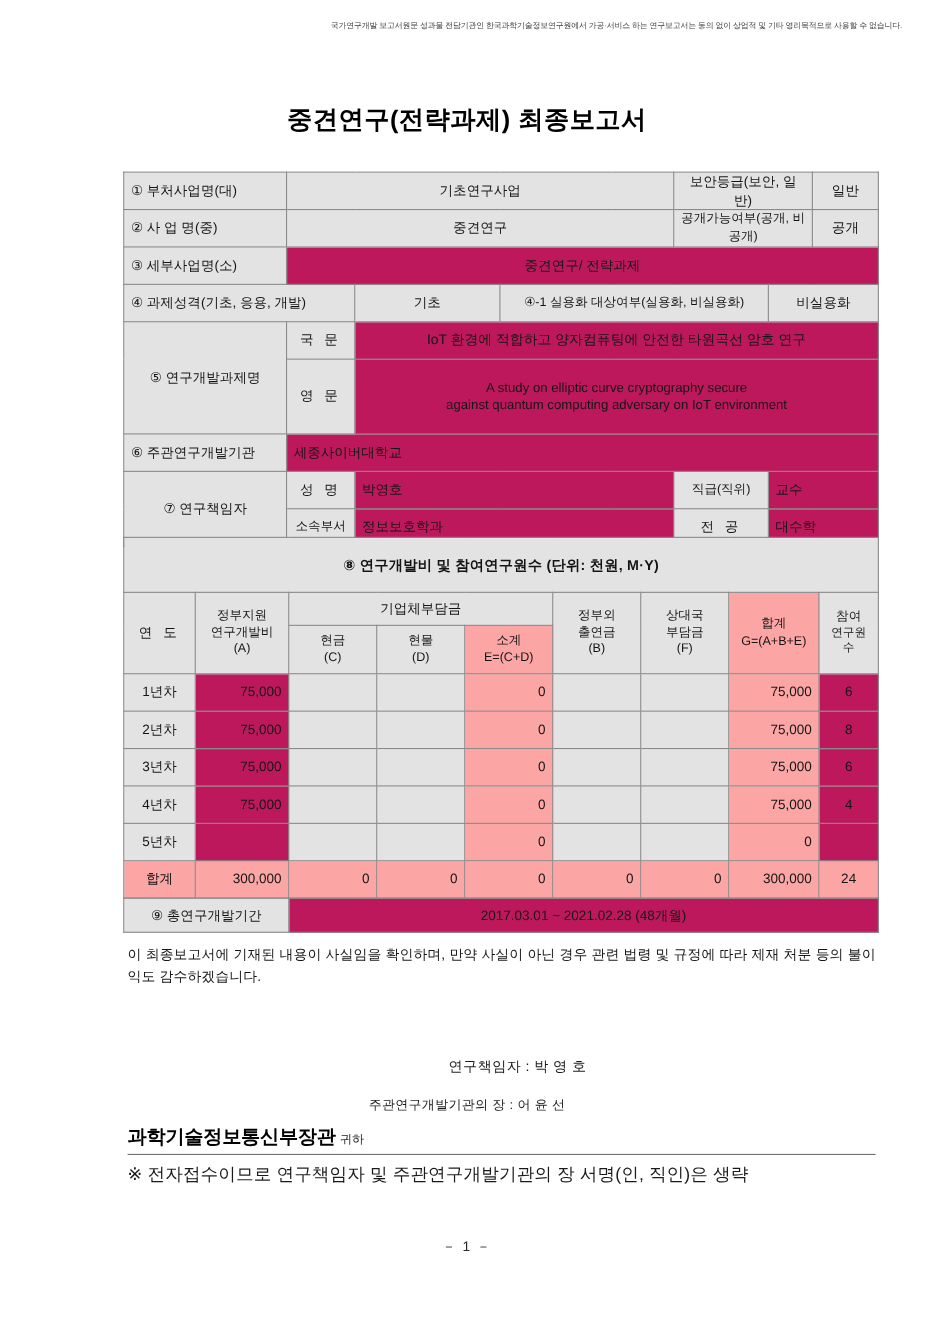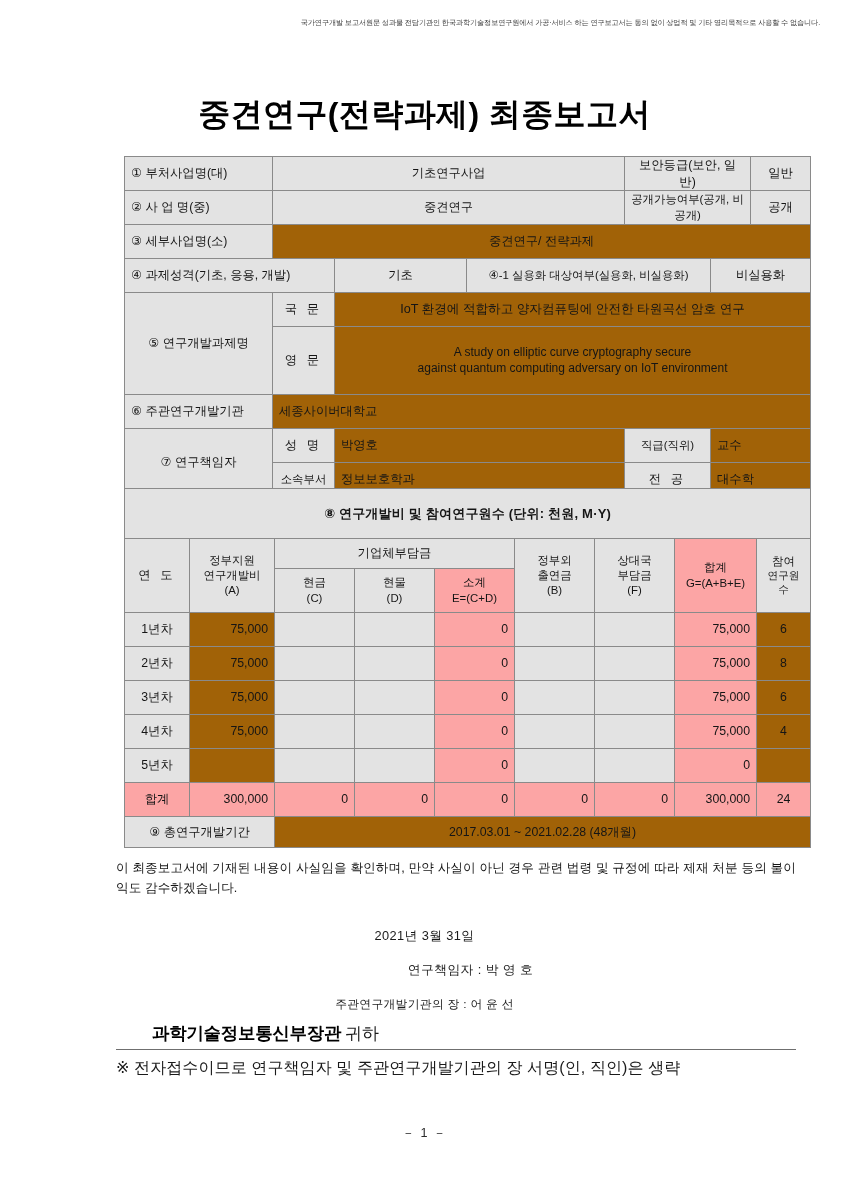--- a/index.html
+++ b/index.html
@@ -36,46 +36,46 @@
     line-height: 1.2;
   }
 
   
   .doc-title {
     position: absolute;
     top: 93px;
     left: 0;
     width: 849px;
     text-align: center;
-    font-size: 32px;
+    font-size: 23px;
     font-weight: bold;
     letter-spacing: 0.4px;
     color: #000000;
   }
 
   
   .sheet {
     position: absolute;
-    left: 124px;
+    left: 112px;
     width: 686px;
     border-collapse: collapse;
     table-layout: fixed;
     font-size: 12.3px;
     color: #151515;
     padding-left: 31px;
   }
   .sheet td {
     border: 1px solid #8a8a8a;
     padding: 0 6px;
     vertical-align: middle;
     line-height: 1.32;
     box-sizing: border-box;
   }
   .gray  { background: #e3e3e3; }
-  .white { background: #a16207; }
+  .white { background: #be185d; }
   .peach { background: #fca5a5; }
 
   .c  { text-align: center; }
   .l  { text-align: left;  padding-left: 9px; }
   .r  { text-align: right; padding-right: 9px; }
   .sp1 { letter-spacing: 3.2px; }
   .small { font-size: 11.4px; }
   .tiny  { font-size: 10.6px; }
 
   
@@ -145,24 +145,23 @@
     left: 116px;
     width: 680px;
     border-bottom: 1.4px solid #6f6f6f;
     padding-bottom: 4px;
   }
   .minister {
     font-size: 17.4px;
     font-weight: bold;
     letter-spacing: -0.2px;
     color: #000000;
-    margin-left: 36px;
   }
   .minister-suffix {
-    font-size: 17px;
+    font-size: 11px;
     font-weight: normal;
     letter-spacing: 0;
     margin-left: 4px;
   }
 
   
   .footnote {
     position: absolute;
     top: 1058px;
     left: 116px;
@@ -404,21 +403,20 @@
     <tbody>
         <tr>
       <td class="gray c">⑨ 총연구개발기간</td>
       <td class="white c">2017.03.01 ~ 2021.02.28 (48개월)</td>
     </tr>
   </tbody>
     </table>
 
   <div class="statement">이 최종보고서에 기재된 내용이 사실임을 확인하며, 만약 사실이 아닌 경우 관련 법령 및 규정에 따라 제재 처분 등의 불이익도 감수하겠습니다.</div>
 
-  <div class="sign-date">2021년    3월    31일</div>
   <div class="sign-pi">연구책임자 :    박 영 호</div>
   <div class="sign-org">주관연구개발기관의 장 : 어 윤 선</div>
 
   <div class="minister-wrap">
     <span class="minister">과학기술정보통신부장관</span><span class="minister-suffix">귀하</span>
   </div>
 
   <div class="footnote">※ 전자접수이므로 연구책임자 및 주관연구개발기관의 장 서명(인, 직인)은 생략</div>
 
   <div class="page-number">－ 1 －</div>

